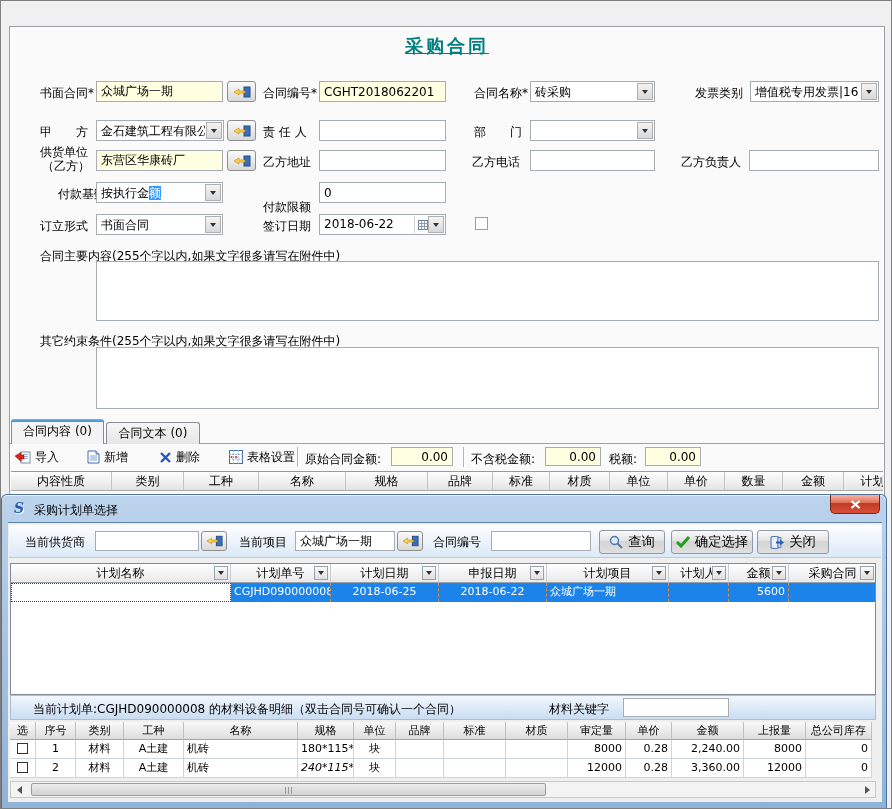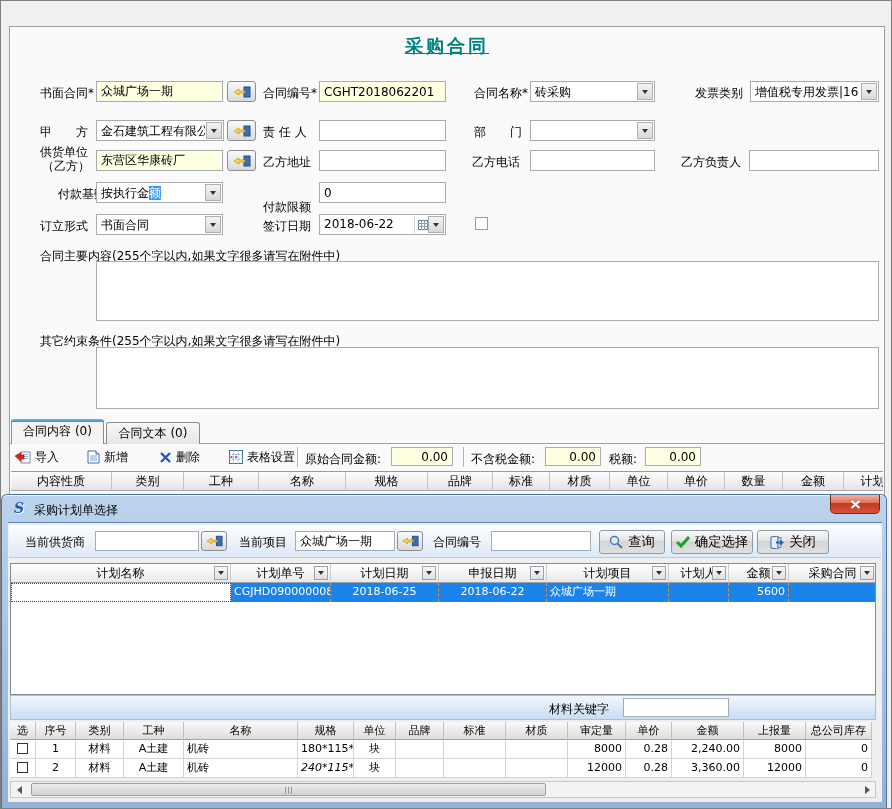--- a/index.html
+++ b/index.html
@@ -380,20 +380,21 @@
             <div class="tcell dcell" style="width: 108px; text-align: center;">2018-06-25</div>
             <div class="tcell dcell" style="width: 108px; text-align: center;">2018-06-22</div>
             <div class="tcell dcell" style="width: 122px;">众城广场一期</div>
             <div class="tcell dcell" style="width: 60px;"></div>
             <div class="tcell dcell" style="width: 60px; text-align: right;">5600</div>
             <div class="tcell dcell" style="width: 88px;"></div>
           </div>
         </div>
 
       <div class="band">
+        <span class="band-text">当前计划单:CGJHD090000008 的材料设备明细（双击合同号可确认一个合同）</span>
         <span class="lbl" style="left:538px;top:5px">材料关键字</span>
         <input class="dtxt" style="left: 612px; top: 2px; width: 106px; height: 19px;">
       </div>
 
       <div class="dtable detailgrid">
           <div class="trow thead">
             <div class="tcell hcell" style="width: 26px;"><span class="hlab">选</span></div>
             <div class="tcell hcell" style="width: 40px;"><span class="hlab">序号</span></div>
             <div class="tcell hcell" style="width: 48px;"><span class="hlab">类别</span></div>
             <div class="tcell hcell" style="width: 60px;"><span class="hlab">工种</span></div>

